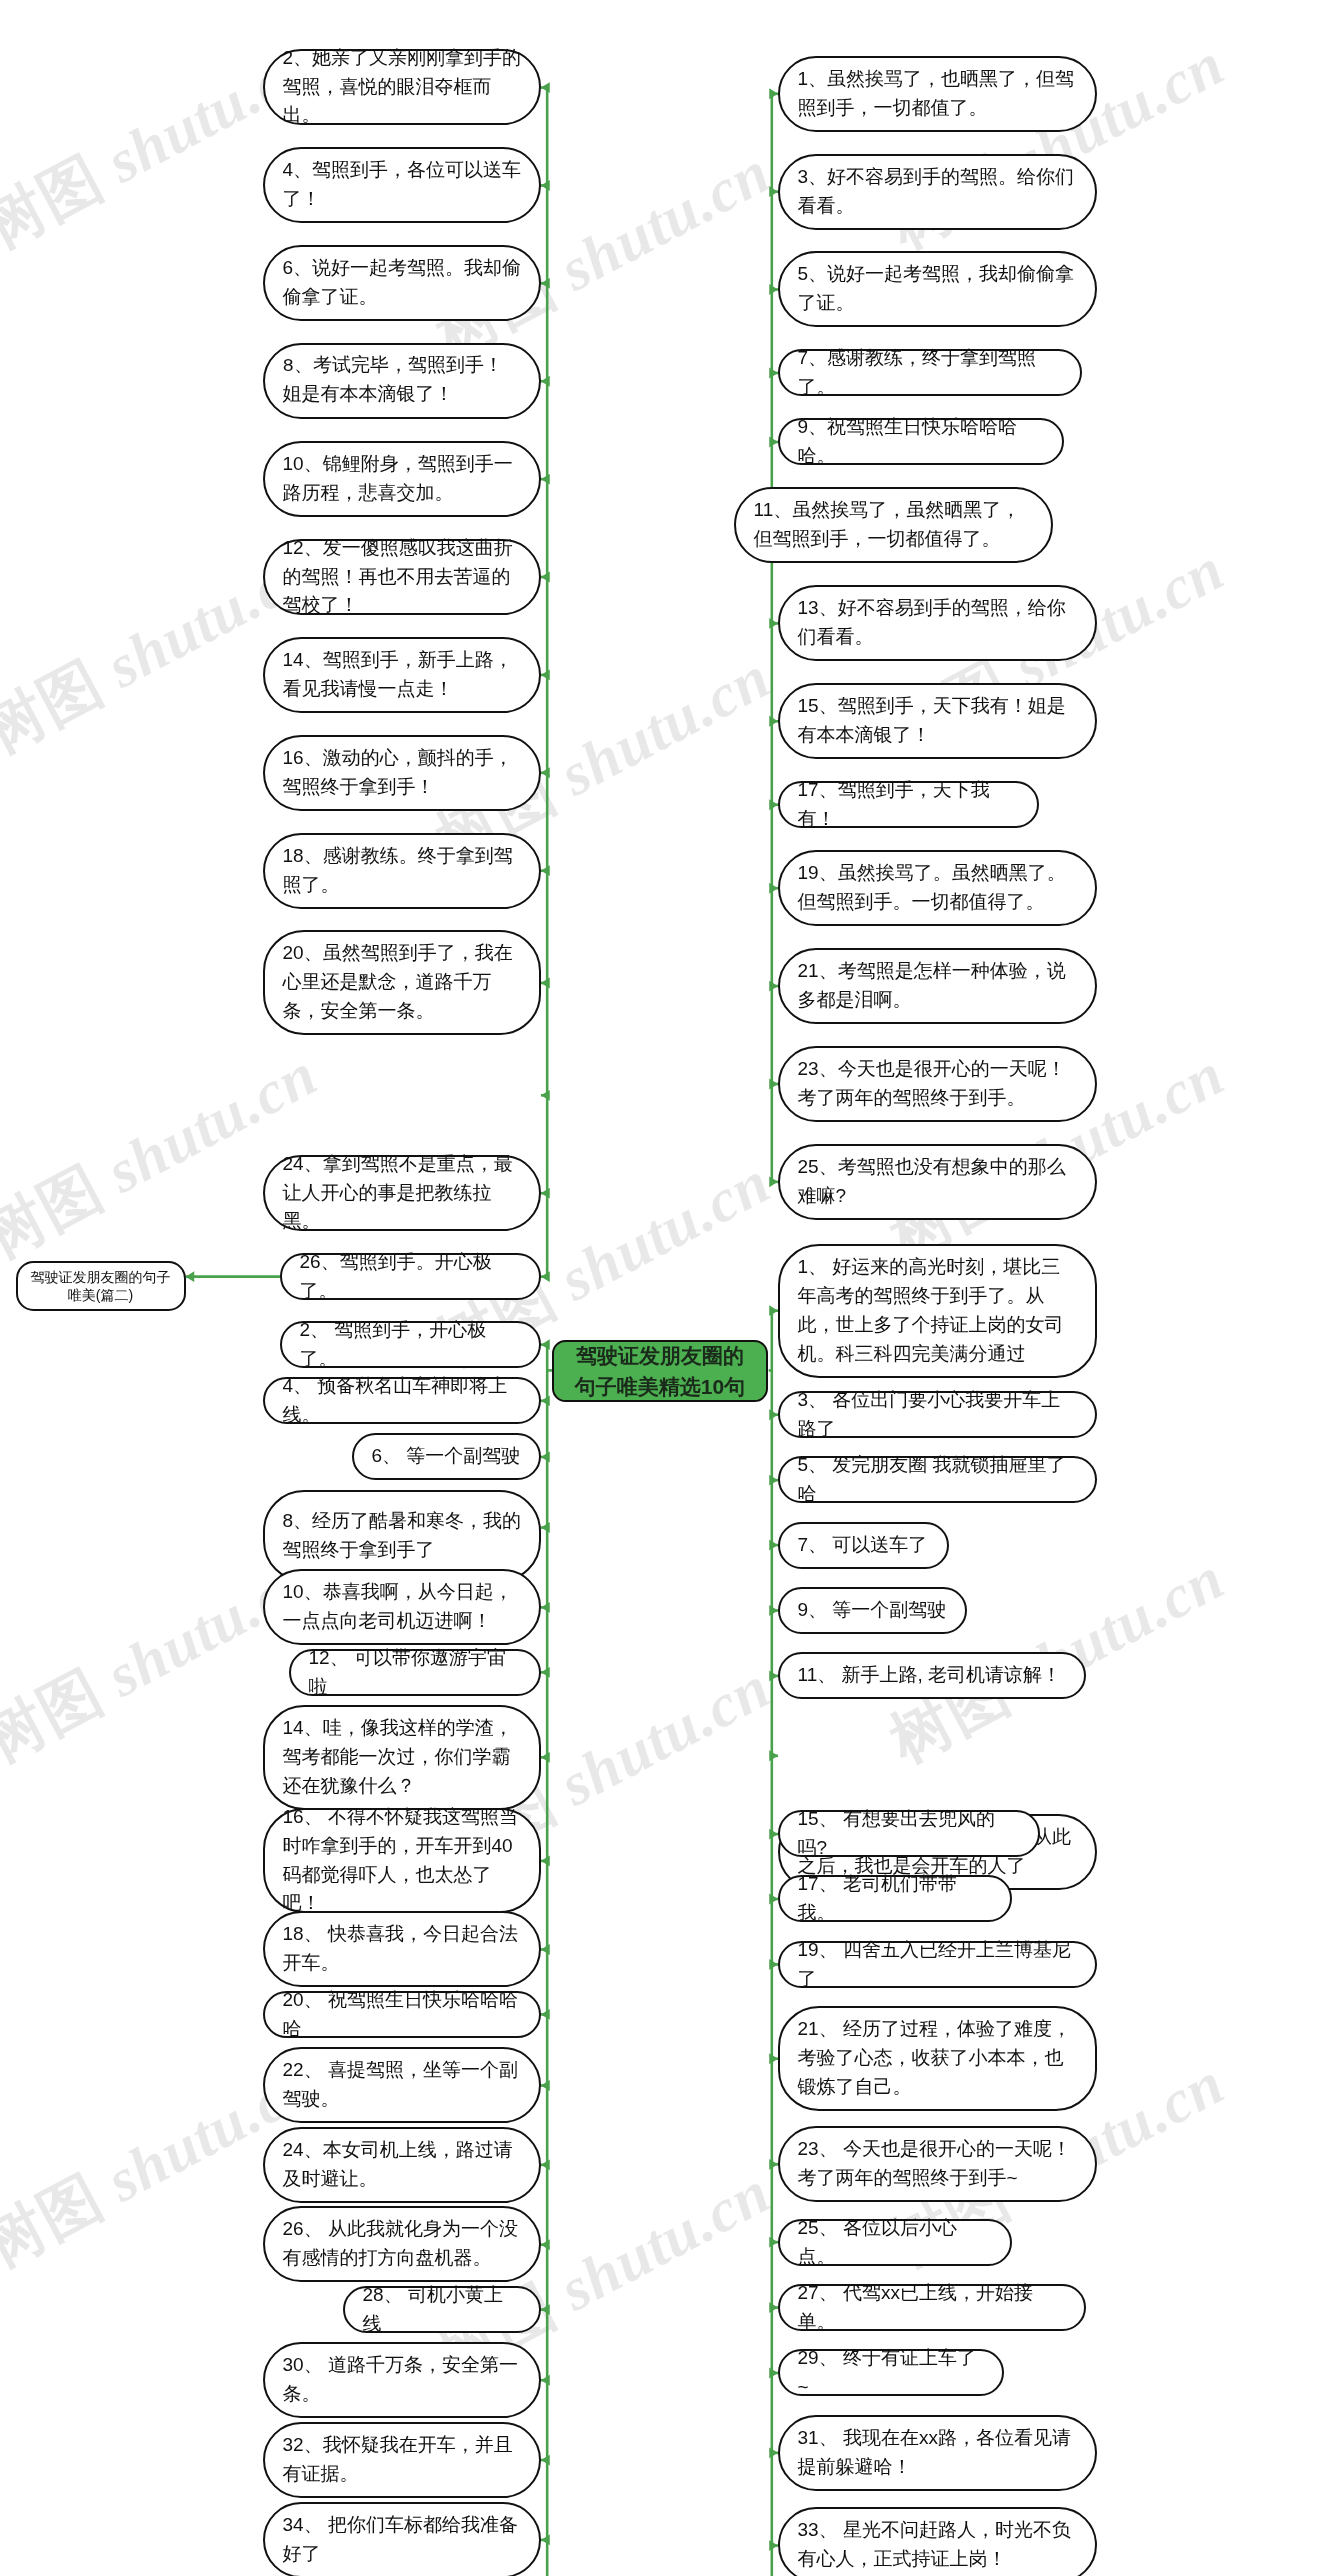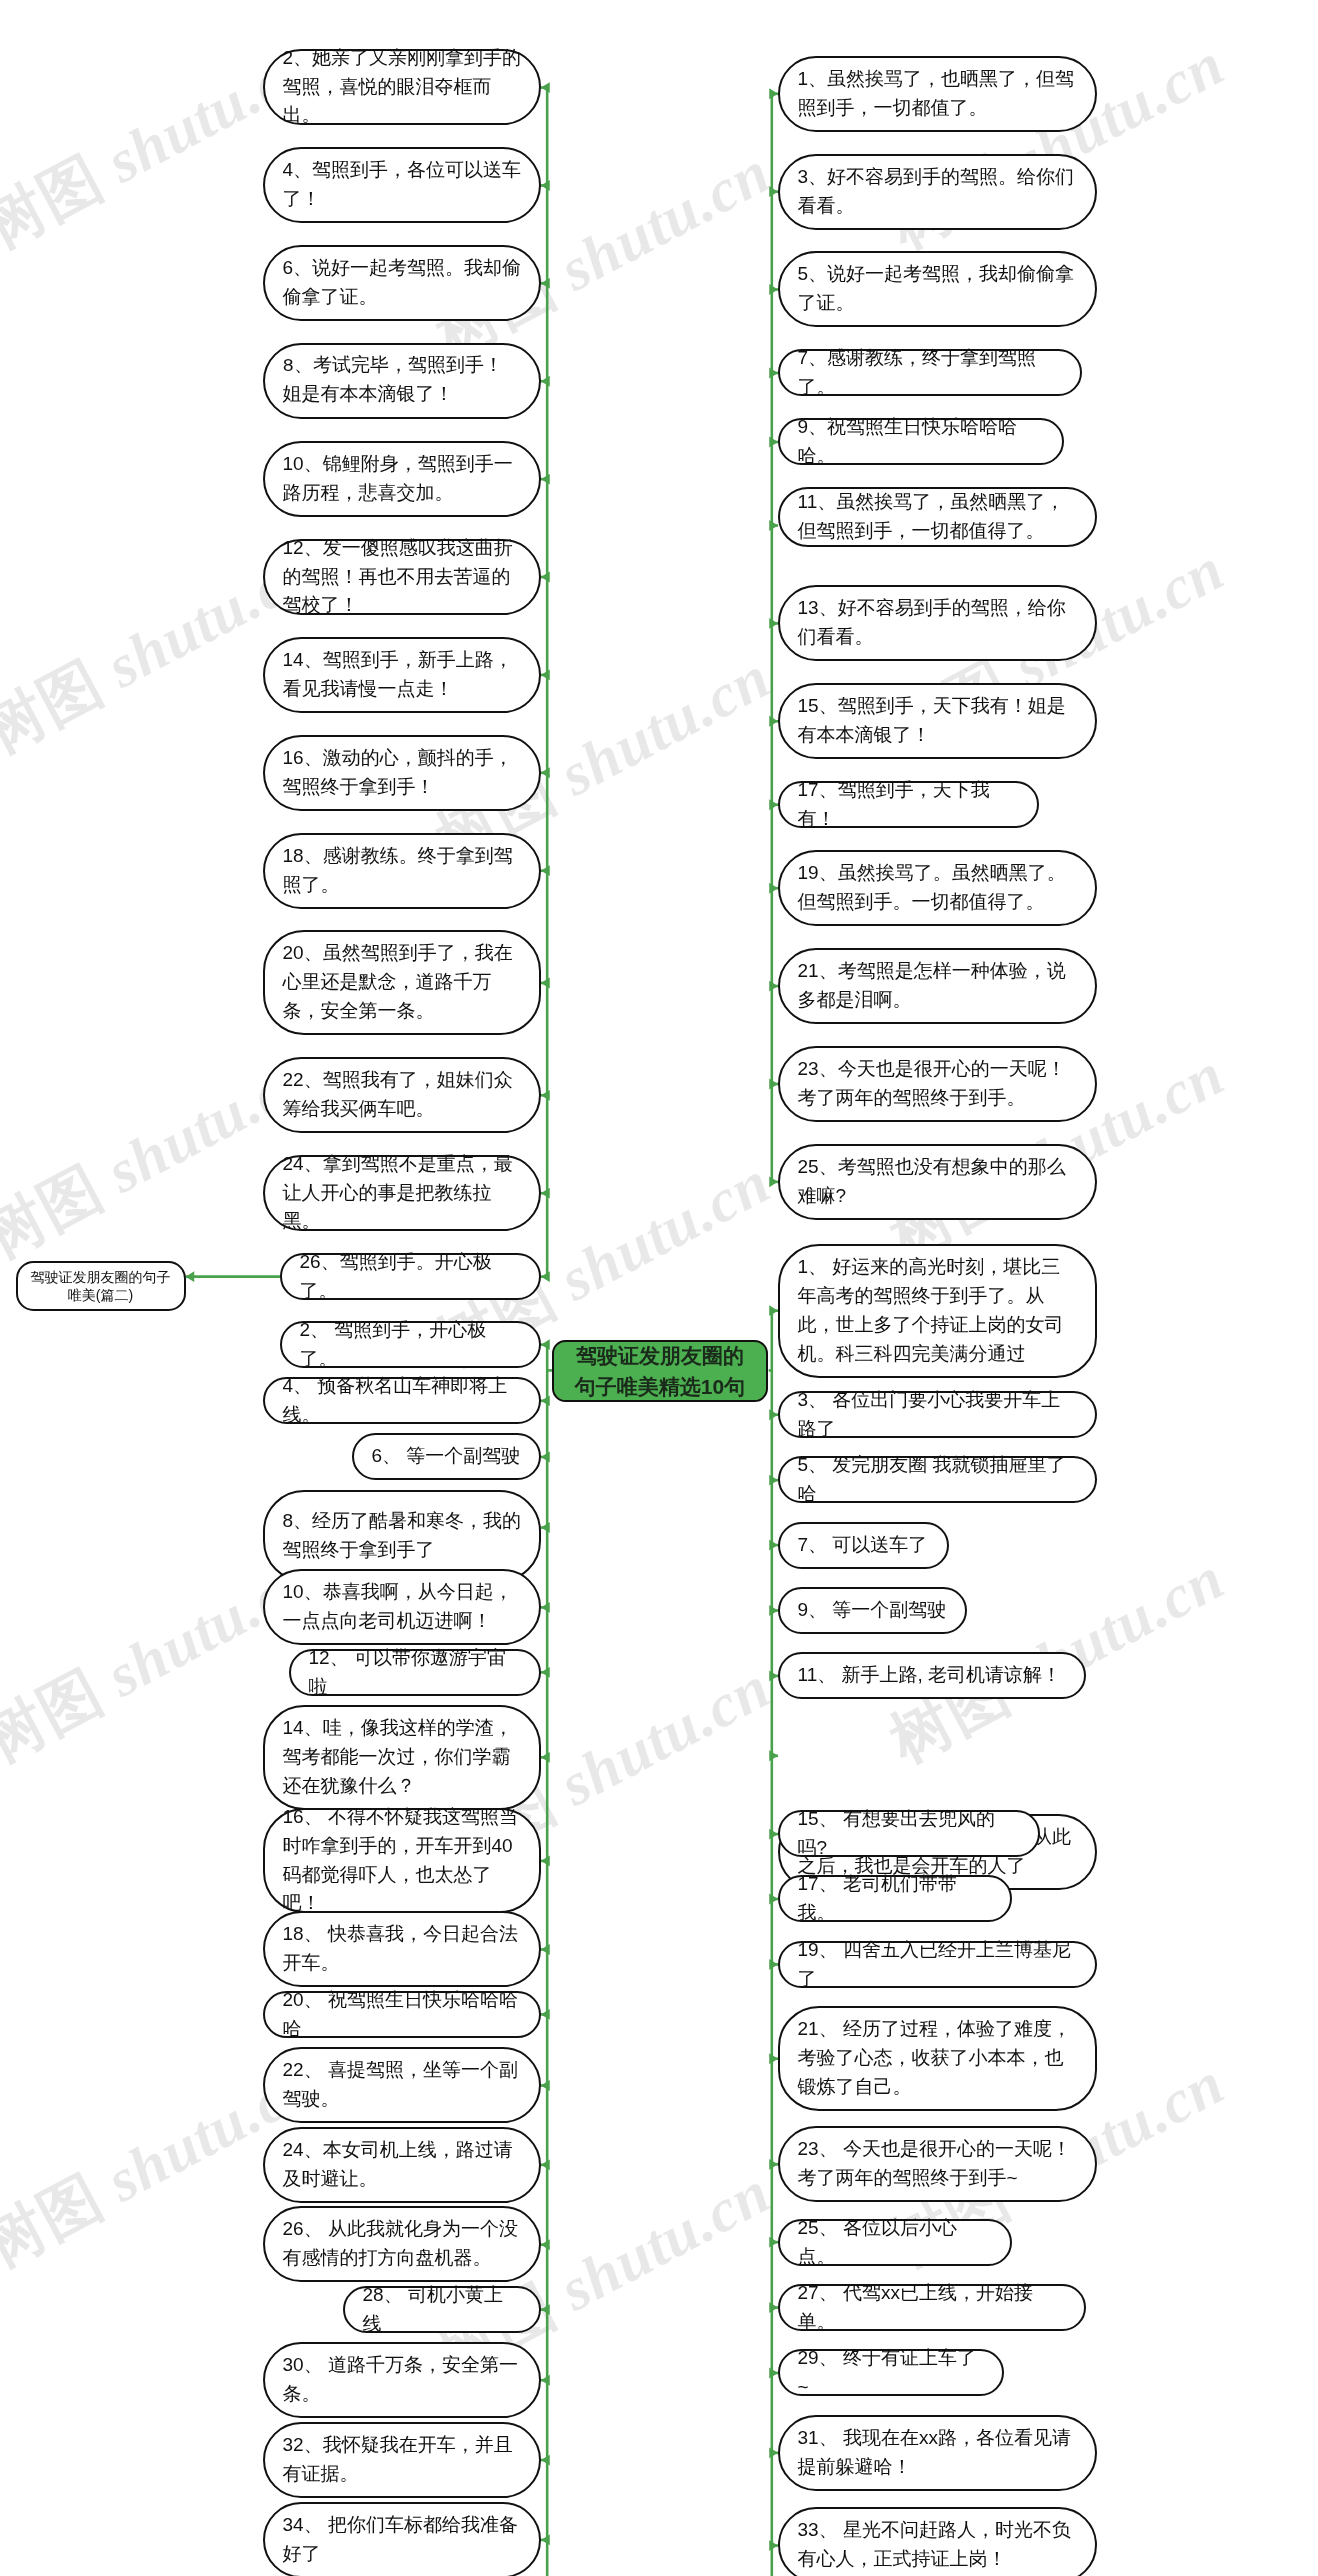--- a/index.html
+++ b/index.html
@@ -395,23 +395,20 @@
     </div>
     <div class="node" style="left: 263px; top: 735px; width: 278px; height: 76px;">
       <div class="txt">16、激动的心，颤抖的手，驾照终于拿到手！</div>
     </div>
     <div class="node" style="left: 263px; top: 833px; width: 278px; height: 76px;">
       <div class="txt">18、感谢教练。终于拿到驾照了。</div>
     </div>
     <div class="node" style="left: 263px; top: 930px; width: 278px; height: 105px;">
       <div class="txt">20、虽然驾照到手了，我在心里还是默念，道路千万条，安全第一条。</div>
     </div>
-    <div class="node" style="left: 263px; top: 1057px; width: 278px; height: 76px;">
-      <div class="txt">22、驾照我有了，姐妹们众筹给我买俩车吧。</div>
-    </div>
     <div class="node" style="left: 263px; top: 1155px; width: 278px; height: 76px;">
       <div class="txt">24、拿到驾照不是重点，最让人开心的事是把教练拉黑。</div>
     </div>
     <div class="node" style="left: 280px; top: 1253px; width: 261px; height: 47px;">
       <div class="txt">26、驾照到手。开心极了。</div>
     </div>
     <div class="node" style="left: 280px; top: 1321px; width: 261px; height: 47px;">
       <div class="txt">2、 驾照到手，开心极了。</div>
     </div>
     <div class="node" style="left: 263px; top: 1377px; width: 278px; height: 47px;">
@@ -470,21 +467,21 @@
     </div>
     <div class="node" style="left: 778px; top: 251px; width: 319px; height: 76px;">
       <div class="txt">5、说好一起考驾照，我却偷偷拿了证。</div>
     </div>
     <div class="node" style="left: 778px; top: 349px; width: 304px; height: 47px;">
       <div class="txt">7、感谢教练，终于拿到驾照了。</div>
     </div>
     <div class="node" style="left: 778px; top: 418px; width: 286px; height: 47px;">
       <div class="txt">9、祝驾照生日快乐哈哈哈哈。</div>
     </div>
-    <div class="node" style="left: 778px; top: 487px; width: 319px; height: 60px;">
+    <div class="node" style="left: 734px; top: 487px; width: 319px; height: 76px;">
       <div class="txt">11、虽然挨骂了，虽然晒黑了，但驾照到手，一切都值得了。</div>
     </div>
     <div class="node" style="left: 778px; top: 585px; width: 319px; height: 76px;">
       <div class="txt">13、好不容易到手的驾照，给你们看看。</div>
     </div>
     <div class="node" style="left: 778px; top: 683px; width: 319px; height: 76px;">
       <div class="txt">15、驾照到手，天下我有！姐是有本本滴银了！</div>
     </div>
     <div class="node" style="left: 778px; top: 781px; width: 261px; height: 47px;">
       <div class="txt">17、驾照到手，天下我有！</div>

